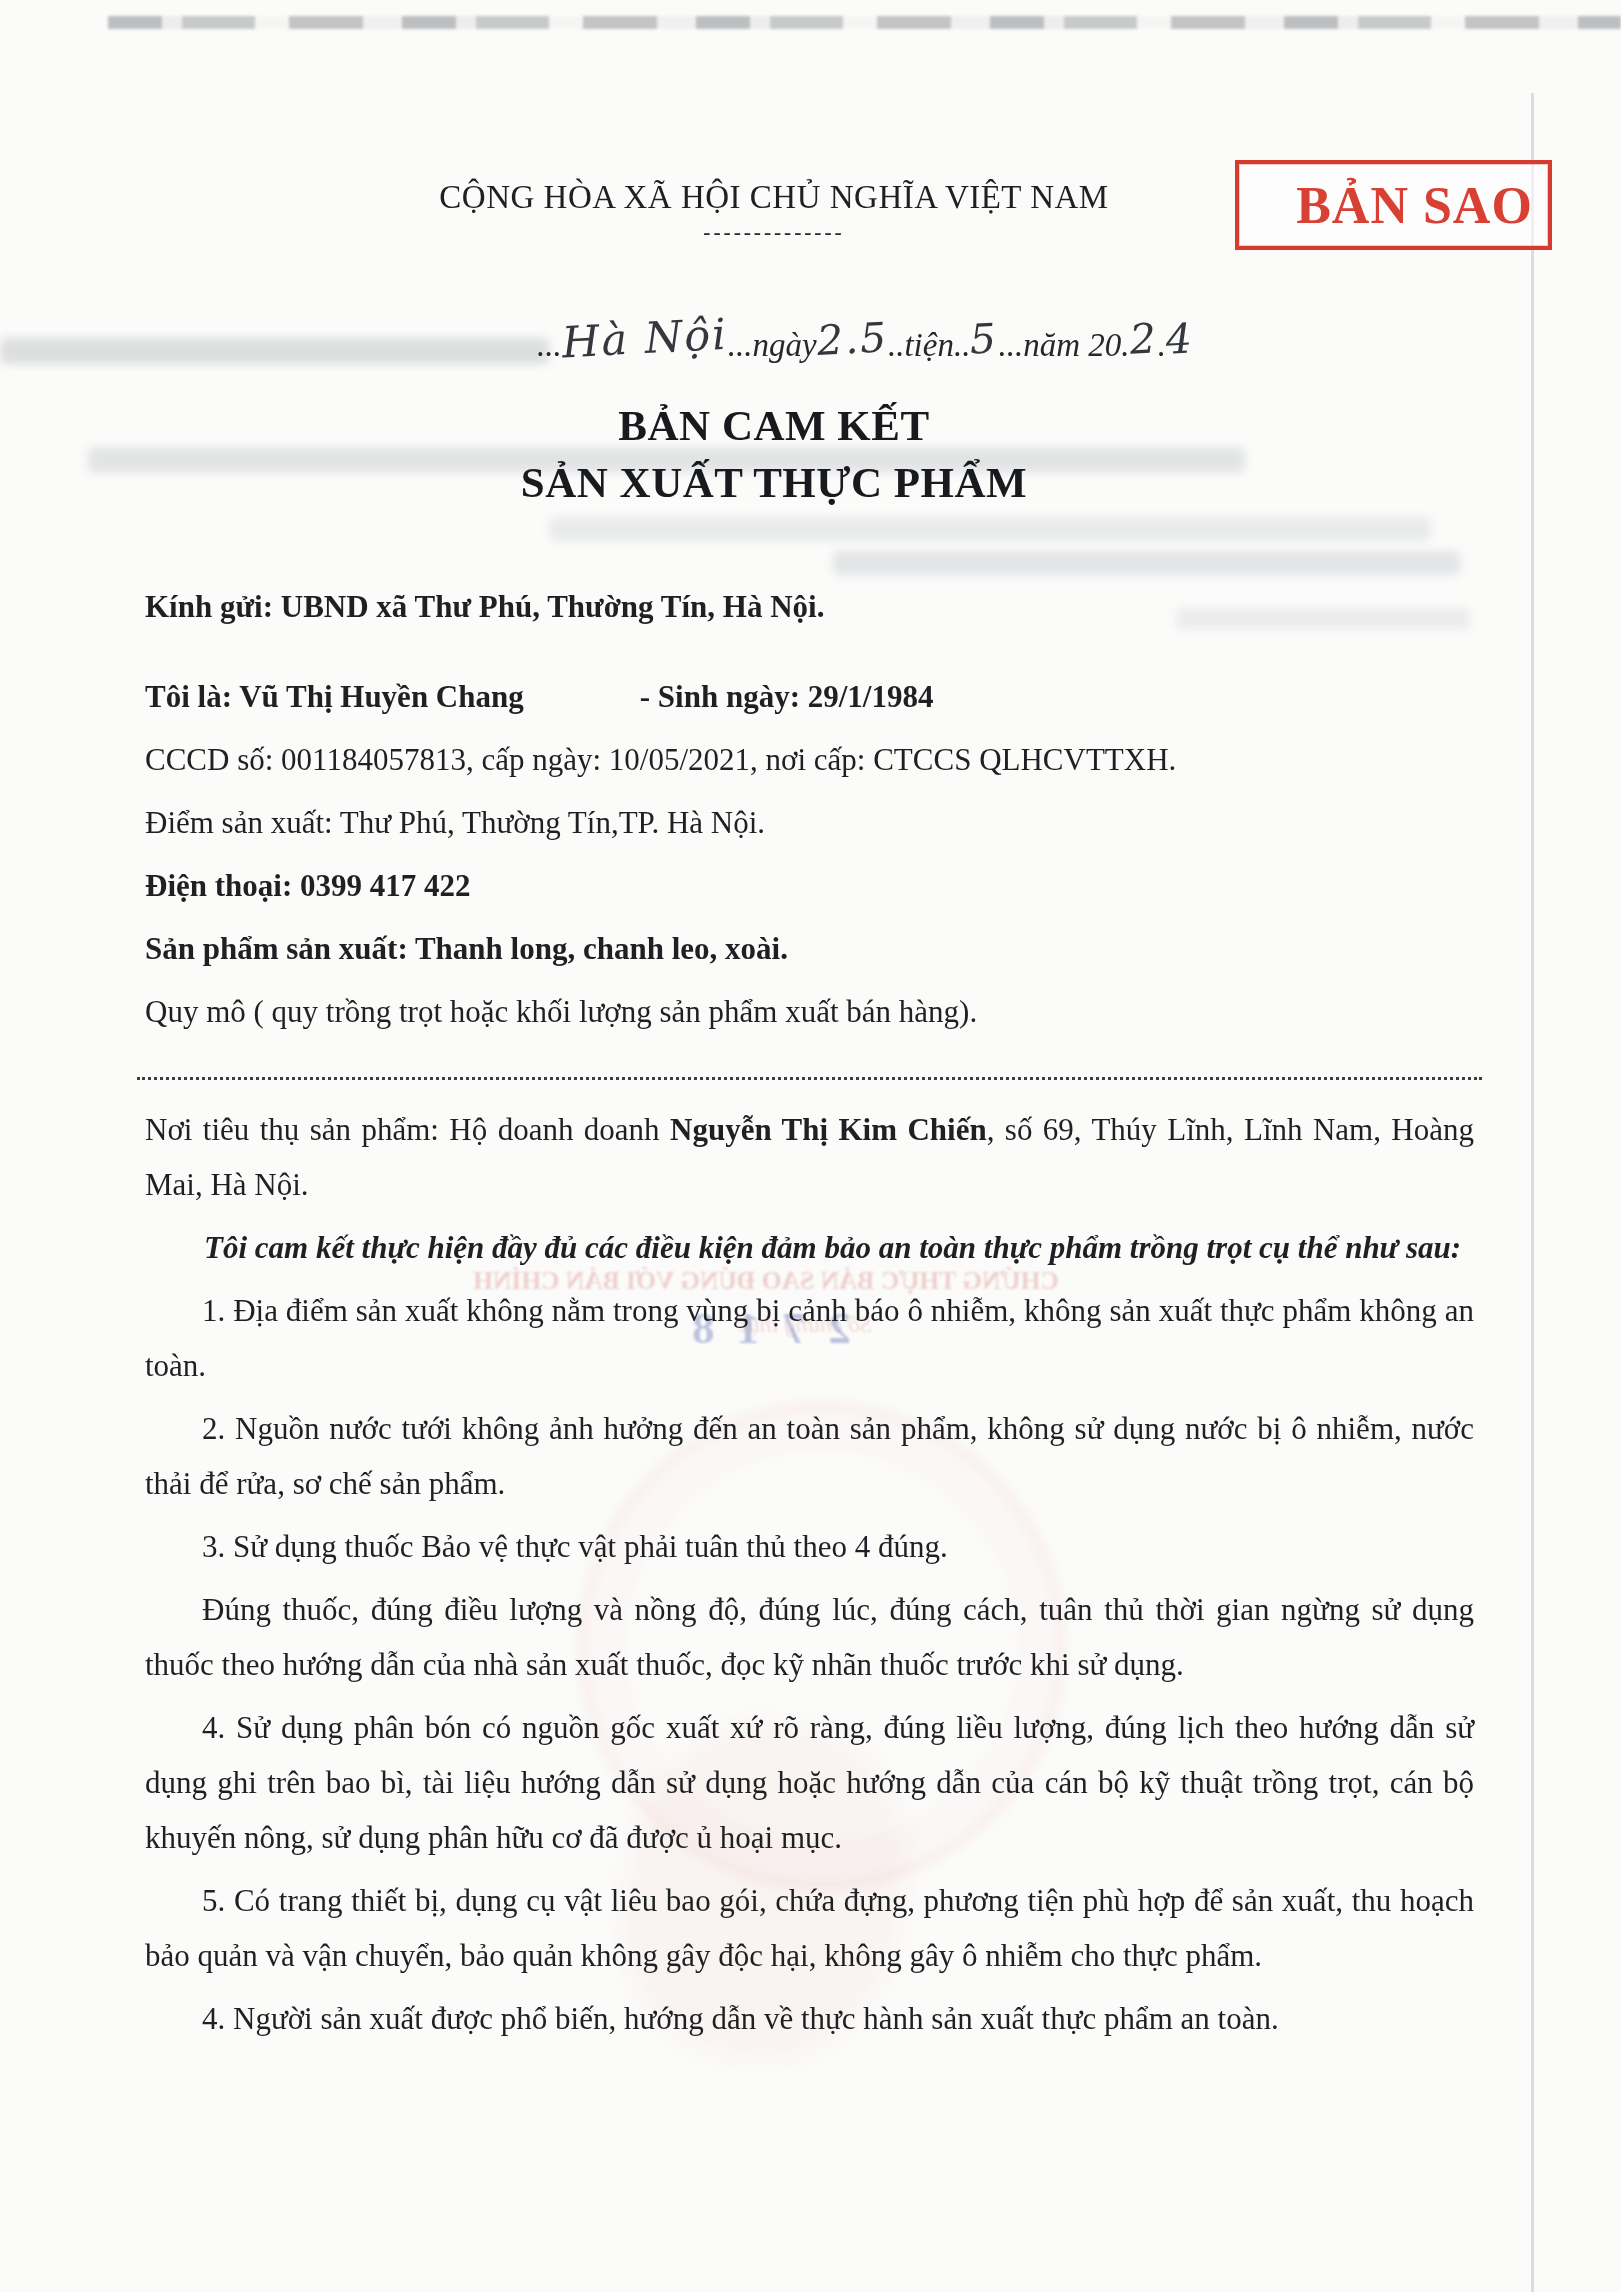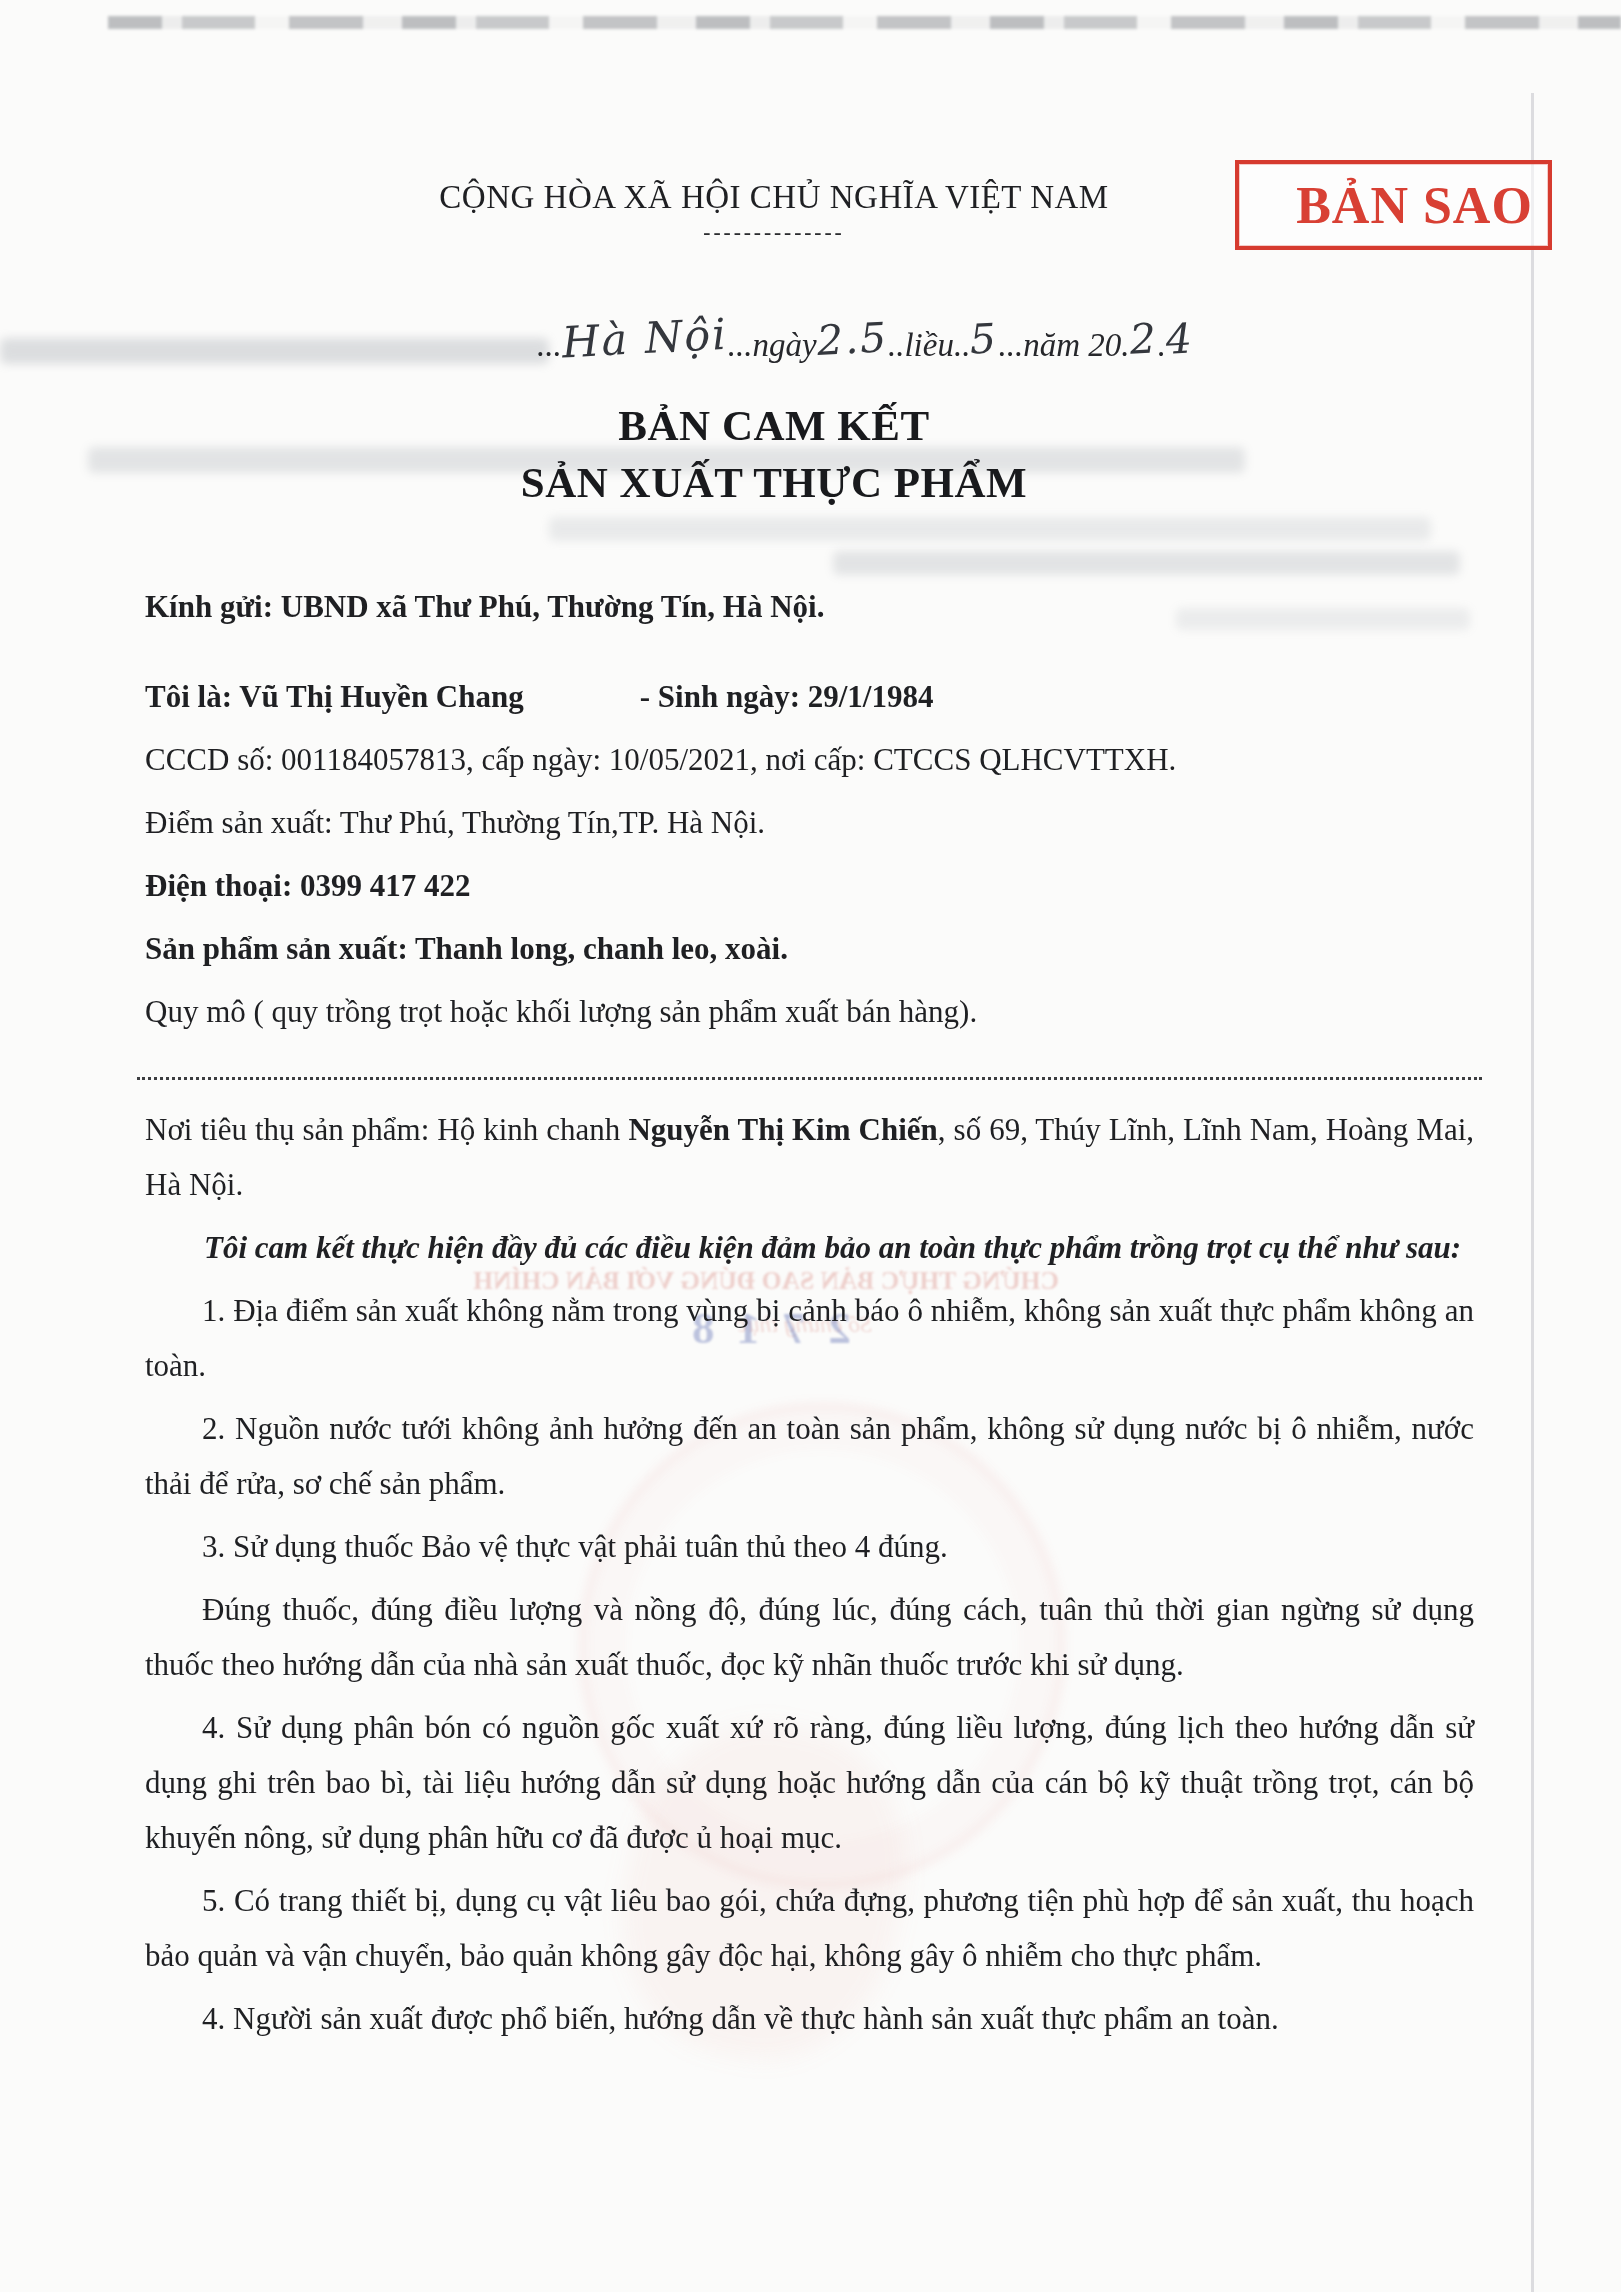--- a/index.html
+++ b/index.html
@@ -133,42 +133,42 @@
   <div class="ban-sao">
     <span>BẢN SAO</span>
   </div>
 
   <div class="header-center">
     <div class="nat-title">CỘNG HÒA XÃ HỘI CHỦ NGHĨA VIỆT NAM</div>
     <div class="dashes">--------------</div>
   </div>
 
   <div class="date-line">
-    <span>...</span><span class="hw">Hà Nội</span><span>...</span><span>ngày</span><span class="hw small">2.5</span><span>..</span><span>liều.</span><span>.</span><span class="hw small">5</span><span>...</span><span>năm 20.</span><span class="hw small">2</span><span>.</span><span class="hw small">4</span>
+    <span>...</span><span class="hw">Hà Nội</span><span>...</span><span>ngày</span><span class="hw small">2.5</span><span>..</span><span>tiện.</span><span>.</span><span class="hw small">5</span><span>...</span><span>năm 20.</span><span class="hw small">2</span><span>.</span><span class="hw small">4</span>
   </div>
 
   <div class="doc-title">
     <div>BẢN CAM KẾT</div>
     <div>SẢN XUẤT THỰC PHẨM</div>
   </div>
 
   <div class="body-text">
     <p class="b kinh-gui">Kính gửi: UBND xã Thư Phú, Thường Tín, Hà Nội.</p>
 
     <p><span class="b">Tôi là: Vũ Thị Huyền Chang</span><span class="b sinh">- Sinh ngày: 29/1/1984</span></p>
 
     <p>CCCD số: 001184057813, cấp ngày: 10/05/2021, nơi cấp: CTCCS QLHCVTTXH.</p>
     <p>Điểm sản xuất: Thư Phú, Thường Tín,TP. Hà Nội.</p>
     <p class="b">Điện thoại: 0399 417 422</p>
     <p class="b">Sản phẩm sản xuất: Thanh long, chanh leo, xoài.</p>
     <p>Quy mô ( quy trồng trọt hoặc khối lượng sản phẩm xuất bán hàng).</p>
 
     <div class="dotted-line"></div>
 
-    <p><span>Nơi tiêu thụ sản phẩm: Hộ kinh chanh </span><span class="b">Nguyễn Thị Kim Chiến</span><span>, số 69, Thúy Lĩnh, Lĩnh Nam, Hoàng Mai, Hà Nội.</span></p>
+    <p><span>Nơi tiêu thụ sản phẩm: Hộ doanh doanh </span><span class="b">Nguyễn Thị Kim Chiến</span><span>, số 69, Thúy Lĩnh, Lĩnh Nam, Hoàng Mai, Hà Nội.</span></p>
 
     <p class="intro">Tôi cam kết thực hiện đầy đủ các điều kiện đảm bảo an toàn thực phẩm trồng trọt cụ thể như sau:</p>
 
     <p class="indent">1. Địa điểm sản xuất không nằm trong vùng bị cảnh báo ô nhiễm, không sản xuất thực phẩm không an toàn.</p>
     <p class="indent">2. Nguồn nước tưới không ảnh hưởng đến an toàn sản phẩm, không sử dụng nước bị ô nhiễm, nước thải để rửa, sơ chế sản phẩm.</p>
     <p class="indent">3. Sử dụng thuốc Bảo vệ thực vật phải tuân thủ theo 4 đúng.</p>
     <p class="indent">Đúng thuốc, đúng điều lượng và nồng độ, đúng lúc, đúng cách, tuân thủ thời gian ngừng sử dụng thuốc theo hướng dẫn của nhà sản xuất thuốc, đọc kỹ nhãn thuốc trước khi sử dụng.</p>
     <p class="indent">4. Sử dụng phân bón có nguồn gốc xuất xứ rõ ràng, đúng liều lượng, đúng lịch theo hướng dẫn sử dụng ghi trên bao bì, tài liệu hướng dẫn sử dụng hoặc hướng dẫn của cán bộ kỹ thuật trồng trọt, cán bộ khuyến nông, sử dụng phân hữu cơ đã được ủ hoại mục.</p>
     <p class="indent">5. Có trang thiết bị, dụng cụ vật liêu bao gói, chứa đựng, phương tiện phù hợp để sản xuất, thu hoạch bảo quản và vận chuyển, bảo quản không gây độc hại, không gây ô nhiễm cho thực phẩm.</p>
     <p class="indent">4. Người sản xuất được phổ biến, hướng dẫn về thực hành sản xuất thực phẩm an toàn.</p>

